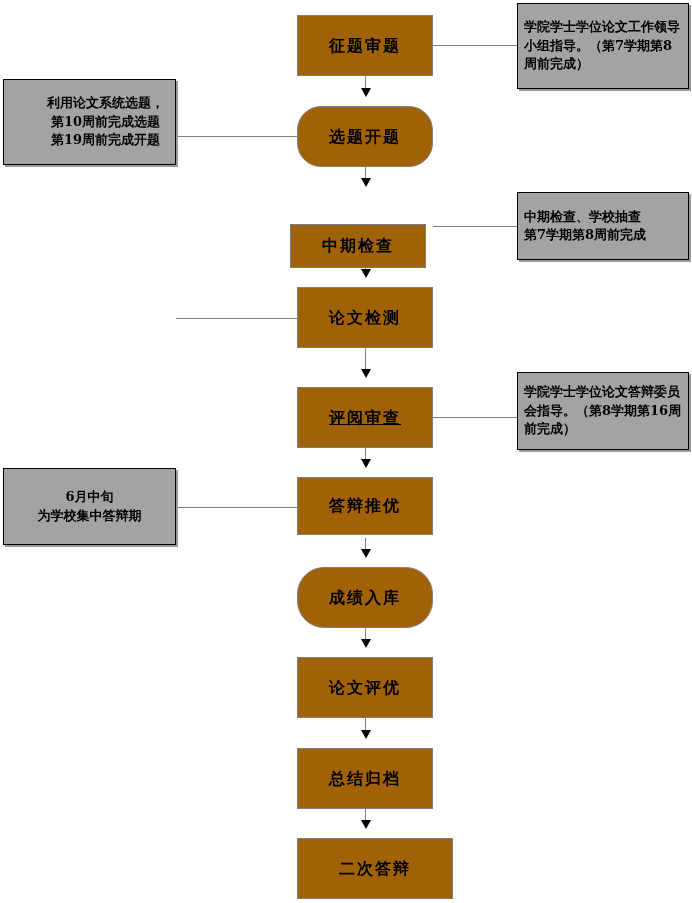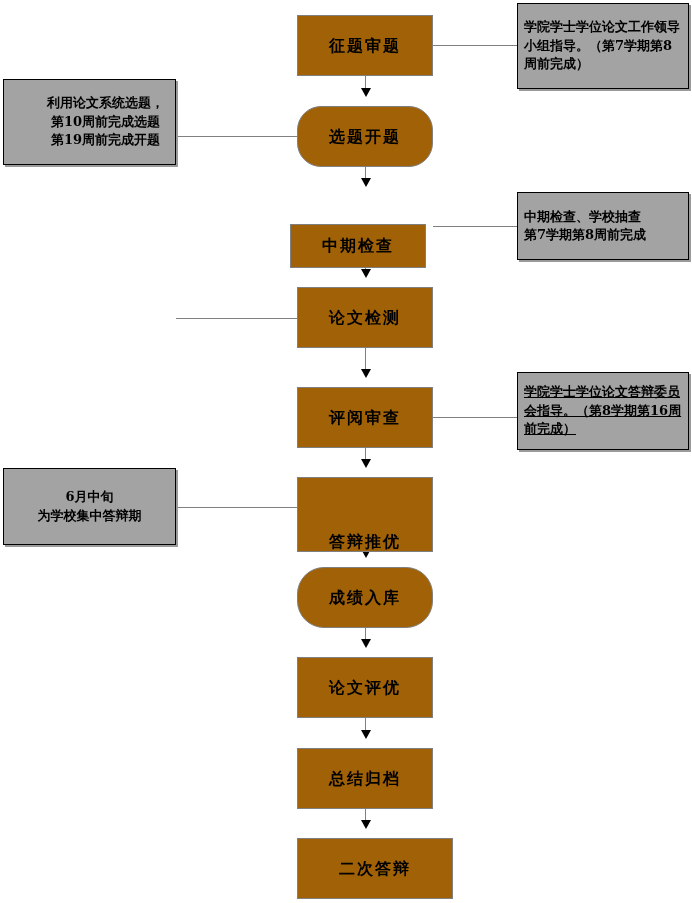--- a/index.html
+++ b/index.html
@@ -120,24 +120,24 @@
     </div>
     <div class="flow-box" style="left: 297px; top: 106px; width: 136px; height: 61px; border-radius: 24px;">
       <span class="flow-label">选题开题</span>
     </div>
     <div class="flow-box" style="left: 290px; top: 196px; width: 136px; height: 44px; margin-top: 28px;">
       <span class="flow-label">中期检查</span>
     </div>
     <div class="flow-box" style="left: 297px; top: 287px; width: 136px; height: 61px;">
       <span class="flow-label">论文检测</span>
     </div>
-    <div class="flow-box" style="left: 297px; top: 387px; width: 136px; height: 61px;">
+    <div class="flow-box" style="left: 297px; top: 387px; width: 136px; height: 61px; text-decoration: underline;">
       <span class="flow-label">评阅审查</span>
     </div>
-    <div class="flow-box" style="left: 297px; top: 477px; width: 136px; height: 75px; align-items: flex-end;">
+    <div class="flow-box" style="left: 297px; top: 477px; width: 136px; height: 58px;">
       <span class="flow-label">答辩推优</span>
     </div>
     <div class="flow-box" style="left: 297px; top: 567px; width: 136px; height: 61px; border-radius: 27px;">
       <span class="flow-label">成绩入库</span>
     </div>
     <div class="flow-box" style="left: 297px; top: 657px; width: 136px; height: 61px;">
       <span class="flow-label">论文评优</span>
     </div>
     <div class="flow-box" style="left: 297px; top: 748px; width: 136px; height: 61px;">
       <span class="flow-label">总结归档</span>
@@ -145,21 +145,21 @@
     <div class="flow-box" style="left: 297px; top: 838px; width: 156px; height: 61px;">
       <span class="flow-label">二次答辩</span>
     </div>
     <div class="note-box note-right" style="left: 517px; top: 3px; width: 172px; height: 86px;">
       <span class="note-label">学院学士学位论文工作领导小组指导。（第7学期第8周前完成）</span>
     </div>
     <div class="note-box note-right" style="left: 517px; top: 192px; width: 172px; height: 68px;">
       <span class="note-label">中期检查、学校抽查
 第7学期第8周前完成</span>
     </div>
-    <div class="note-box note-right" style="left: 517px; top: 372px; width: 172px; height: 78px; text-decoration: underline;">
+    <div class="note-box note-right" style="left: 517px; top: 372px; width: 172px; height: 78px;">
       <span class="note-label">学院学士学位论文答辩委员会指导。（第8学期第16周前完成）</span>
     </div>
     <div class="note-box note-left" style="left: 3px; top: 79px; width: 173px; height: 86px; padding-left: 32px;">
       <span class="note-label">利用论文系统选题，
 第10周前完成选题
 第19周前完成开题</span>
     </div>
     <div class="note-box note-left" style="left: 3px; top: 468px; width: 173px; height: 77px;">
       <span class="note-label">6月中旬
 为学校集中答辩期</span>

